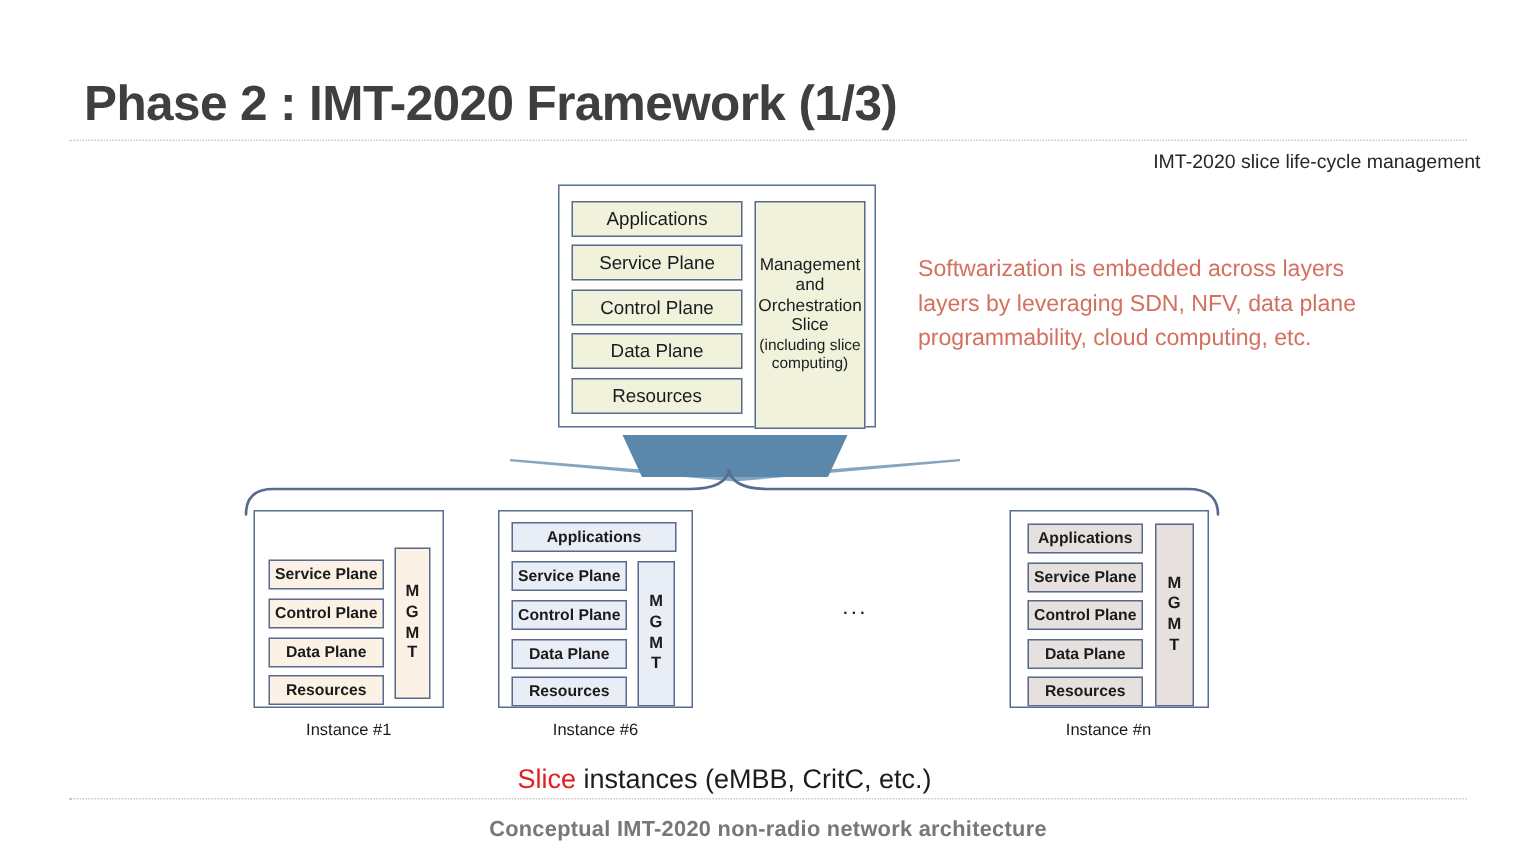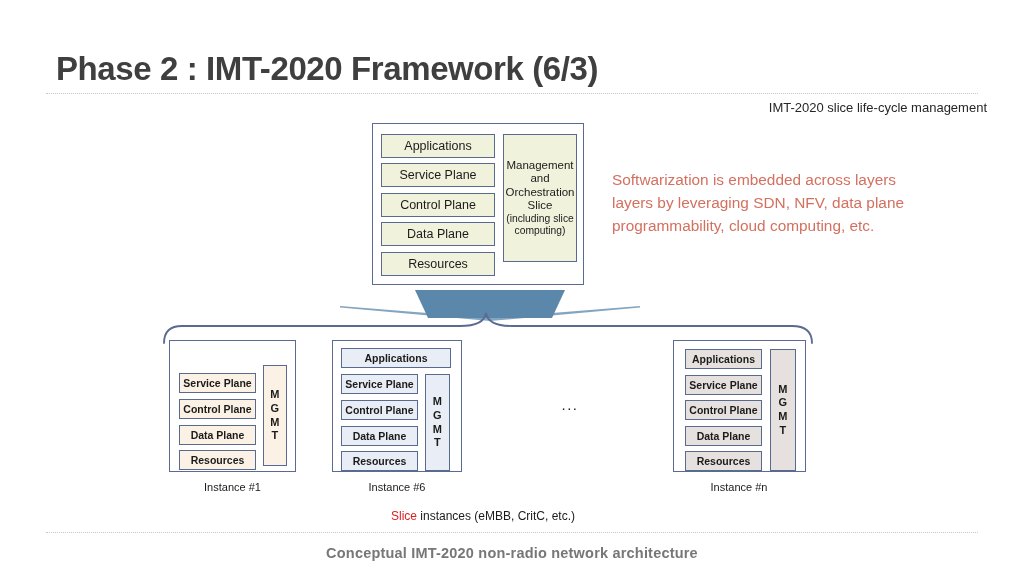--- a/index.html
+++ b/index.html
@@ -101,21 +101,21 @@
   #lc-service-plane { top: 39px; }
   #lc-control-plane { top: 69px; }
   #lc-data-plane    { top: 98px; }
   #lc-resources     { top: 128px; }
 
   #lc-mgmt-orch {
     background: #f1f2dc;
     left: 130px;
     top: 10px;
     width: 74px;
-    height: 128px;
+    height: 152px;
     font-size: 11.5px;
     flex-direction: column;
     padding: 2px;
   }
   #lc-mgmt-orch .small { font-size: 10.3px; }
 
   
   #funnel {
     position: absolute;
     left: 340px;
@@ -207,30 +207,30 @@
     color: #d4705f;
   }
 
   
   #slice-caption {
     position: absolute;
     left: 0;
     top: 509px;
     width: 1024px;
     text-align: center;
-    font-size: 12px;
+    font-size: 18px;
     color: #1b1b1b;
   }
   #slice-caption-inner { position: relative; left: -29px; }
   #slice-word { color: #e02020; }
 </style>
 </head>
 <body>
 
-<div id="slide-title">Phase 2 : IMT-2020 Framework (6/3)</div>
+<div id="slide-title">Phase 2 : IMT-2020 Framework (1/3)</div>
 
 <div class="rule" id="rule-top"></div>
 <div class="rule" id="rule-bottom"></div>
 
 <div id="diagram-heading">
   <span id="diagram-heading-inner">IMT-2020 slice life-cycle management</span>
 </div>
 
 <div class="panel" id="lifecycle-panel">
   <div class="cell lc-cell" id="lc-applications">Applications</div>

